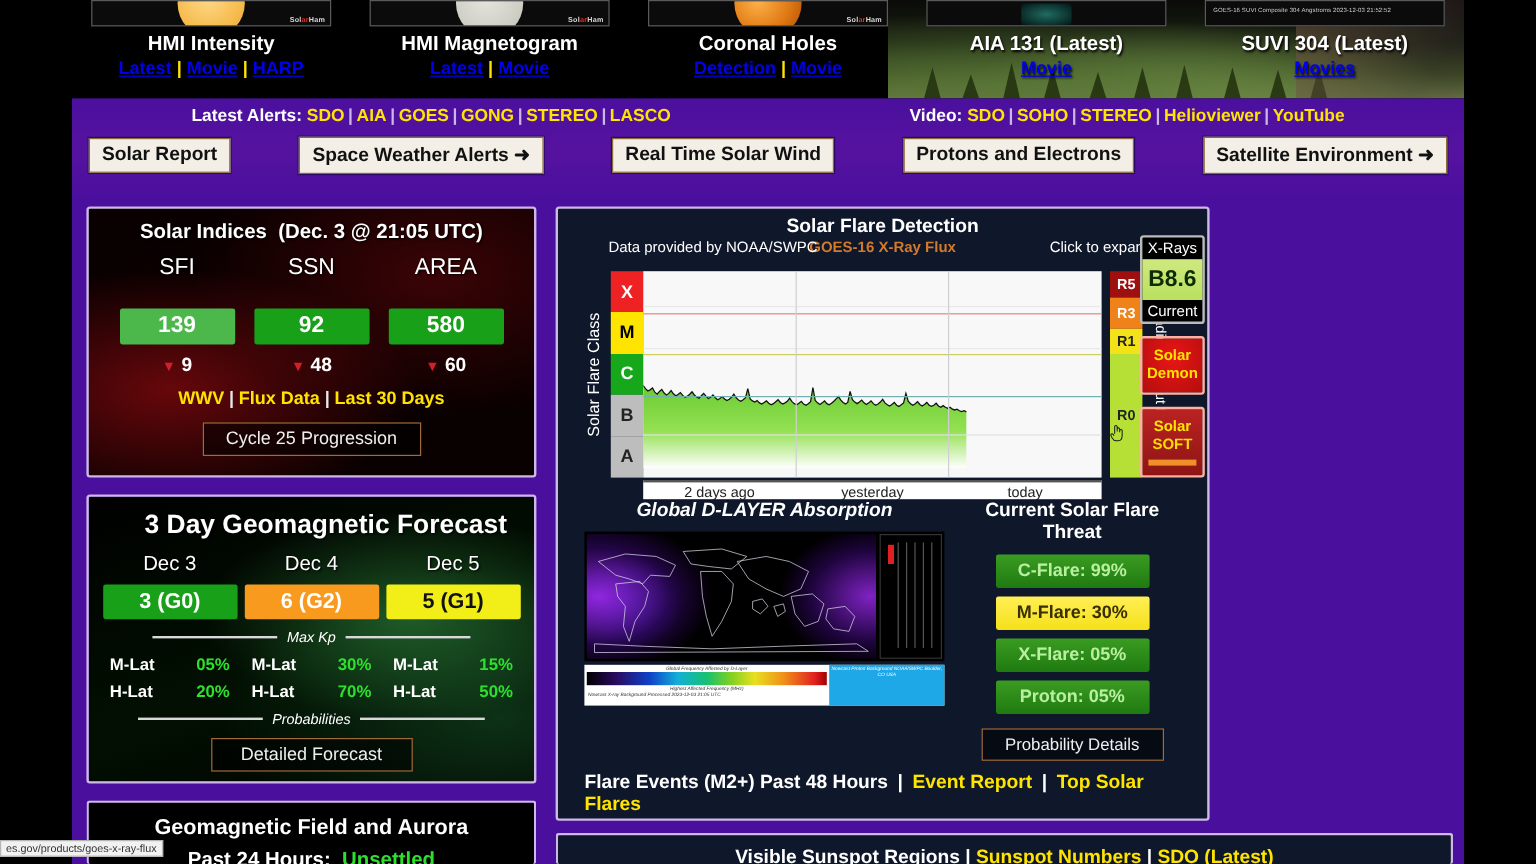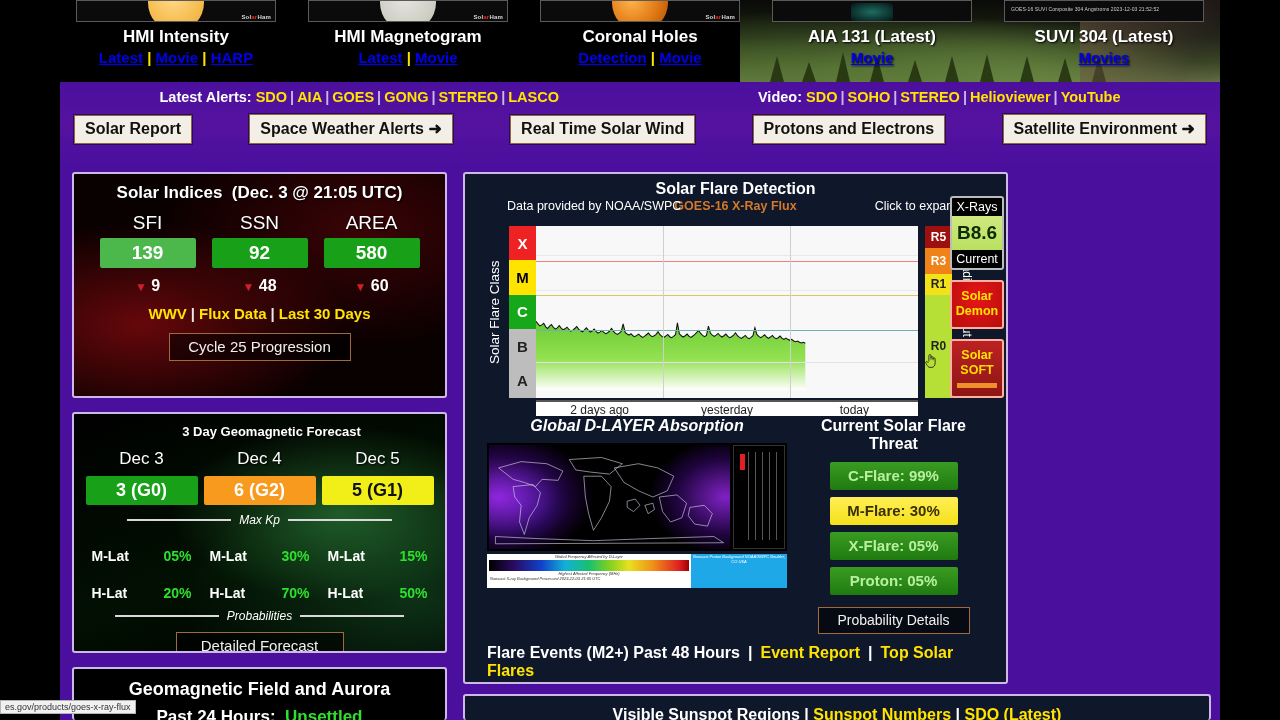--- a/index.html
+++ b/index.html
@@ -107,21 +107,21 @@
   }
   .ind-title {
     text-align: center; color: #fff; font-weight: bold; margin-top: 9px;
     font-size: 17px; text-shadow: 1px 1px 2px #000;
   }
   .ind-title .date { font-weight: bold; }
   .ind-cols { display: flex; justify-content: center; gap: 16px; margin-top: 9px; }
   .ind-col { width: 96px; text-align: center; }
   .ind-h { color: #fff; font-size: 19px; text-shadow: 1px 1px 2px #000; }
   .ind-val {
-    margin-top: 4px; height: 30px; line-height: 30px;
+    margin-top: 23px; height: 30px; line-height: 30px;
     color: #fff; font-size: 19px; font-weight: bold;
     border-radius: 2px;
   }
   .ind-delta { margin-top: 9px; color: #fff; font-size: 16px; font-weight: bold; }
   .ind-delta .tri { color: #d21f2a; font-size: 12px; }
   .ind-links {
     text-align: center; margin-top: 10px; font-size: 15px; font-weight: bold;
   }
   .ind-links a { color: #ffe400; text-decoration: none; }
   .ind-links .sep { color: #e8e8e8; margin: 0 4px; }
@@ -133,33 +133,33 @@
 
   
   #geo {
     left: 72px; top: 412px; width: 375px; height: 241px;
     background:
       radial-gradient(ellipse at 72% 42%, rgba(70,190,90,.40) 0%, rgba(0,0,0,0) 45%),
       radial-gradient(ellipse at 92% 78%, rgba(40,150,70,.30) 0%, rgba(0,0,0,0) 48%),
       linear-gradient(160deg, #000 0%, #021002 55%, #000 100%);
     overflow: hidden;
   }
-  .geo-title { text-align:center; color:#fff; font-weight:bold; font-size:13px; margin-top:10px;
+  .geo-title { text-align:center; color:#fff; font-weight:bold; font-size:22px; margin-top:10px;
                text-shadow: 1px 1px 2px #000; padding-left: 24px; }
   .geo-days { display:flex; justify-content:center; gap:6px; margin-top:10px; }
   .geo-day { width: 112px; text-align:center; }
   .geo-dname { color:#fff; font-size:17px; text-shadow: 1px 1px 2px #000; }
   .geo-kp {
     margin-top: 7px; height: 29px; line-height: 29px;
     font-size: 18px; font-weight: bold; border-radius: 2px;
   }
   .geo-rule { display:flex; align-items:center; justify-content:center; gap:8px; margin-top: 8px; }
   .geo-rule .ln { height:2px; background:#d9d9d9; width: 104px; }
   .geo-rule .lbl { color:#fff; font-size:12px; font-style: italic; white-space: nowrap; }
-  .geo-probs { display:flex; justify-content:center; gap:6px; margin-top:21px; }
+  .geo-probs { display:flex; justify-content:center; gap:6px; margin-top:7px; }
   .geo-prow { width:112px; font-size:14px; color:#fff; font-weight:bold; display:flex;
               justify-content:space-between; padding: 0 6px; }
   .geo-prow .pv { color:#2ee02e; }
 
   
   #aurora {
     left: 72px; top: 667px; width: 375px; height: 53px;
     border-bottom: none; overflow: hidden;
     background: #000;
   }

